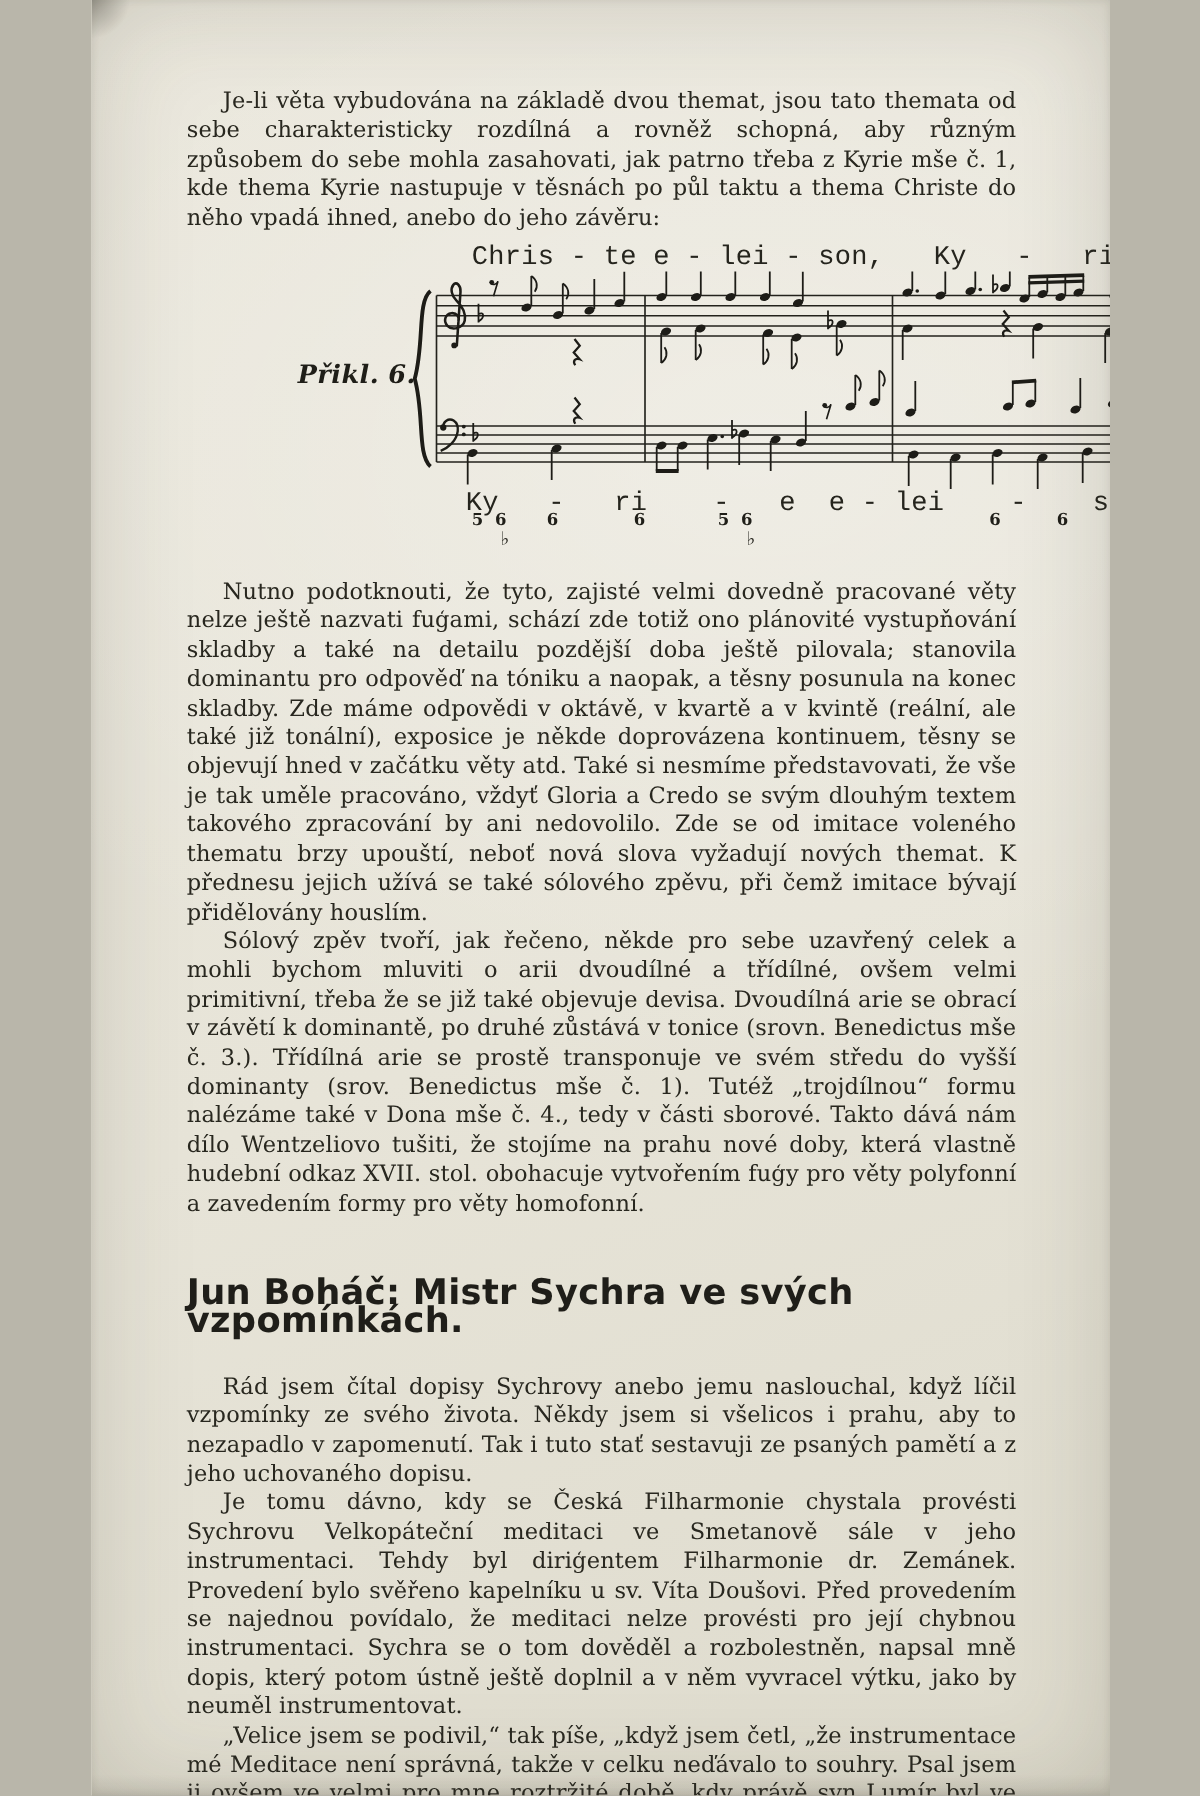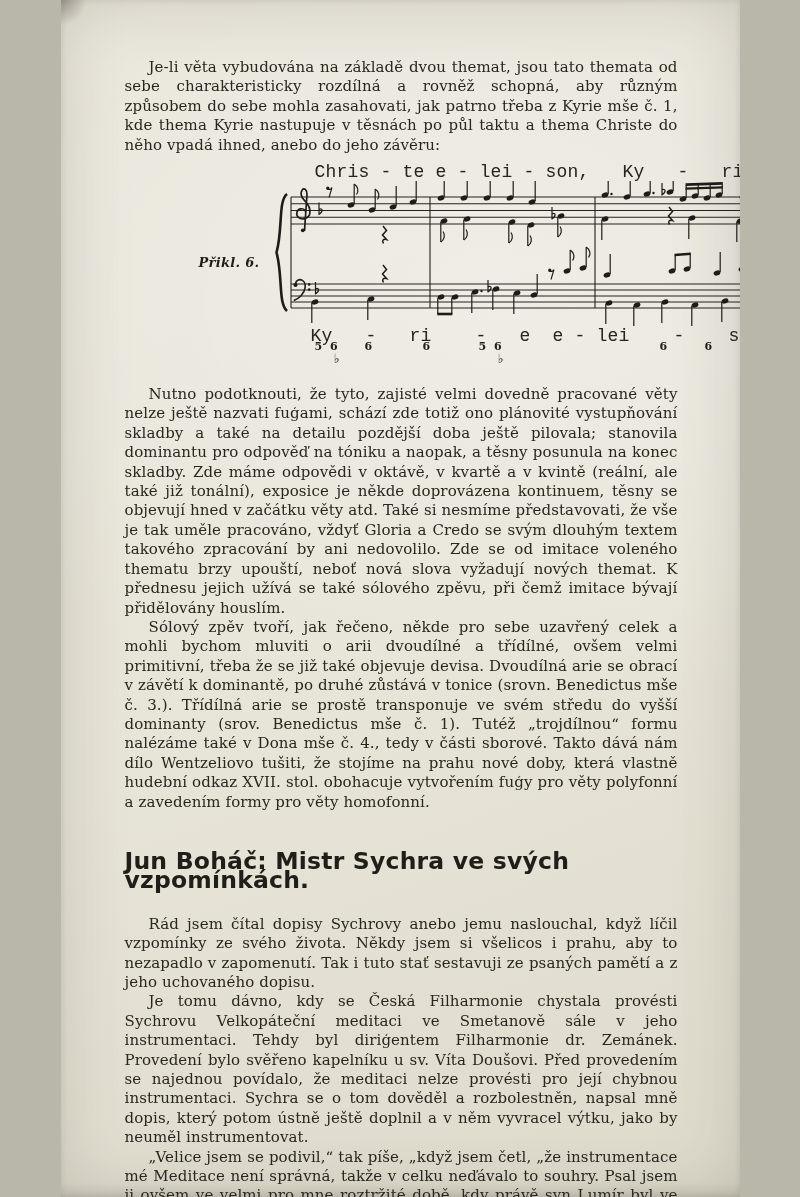--- a/index.html
+++ b/index.html
@@ -28,22 +28,22 @@
     letter-spacing:0.1px;
   }
   
   figure.music-example{
     position:relative;
     height:214px;
     margin:6px 0 10px 0;
     padding:0;
   }
   .example-label{
-    position:absolute;left:74px;top:92px;
-    font-style:italic;font-weight:700;font-size:13px;
+    position:absolute;left:74px;top:80px;
+    font-style:italic;font-weight:700;font-size:17px;
     letter-spacing:0.3px;color:#1f1e18;
   }
   .lyric{
     position:absolute;
     font-size:18px;white-space:pre;color:#25241d;
     letter-spacing:0.2px;
     font-family:Liberation Mono, monospace;
   }
   .lyric-top{left:190px;top:2px;}
   .lyric-bottom{left:186px;top:166px;}

